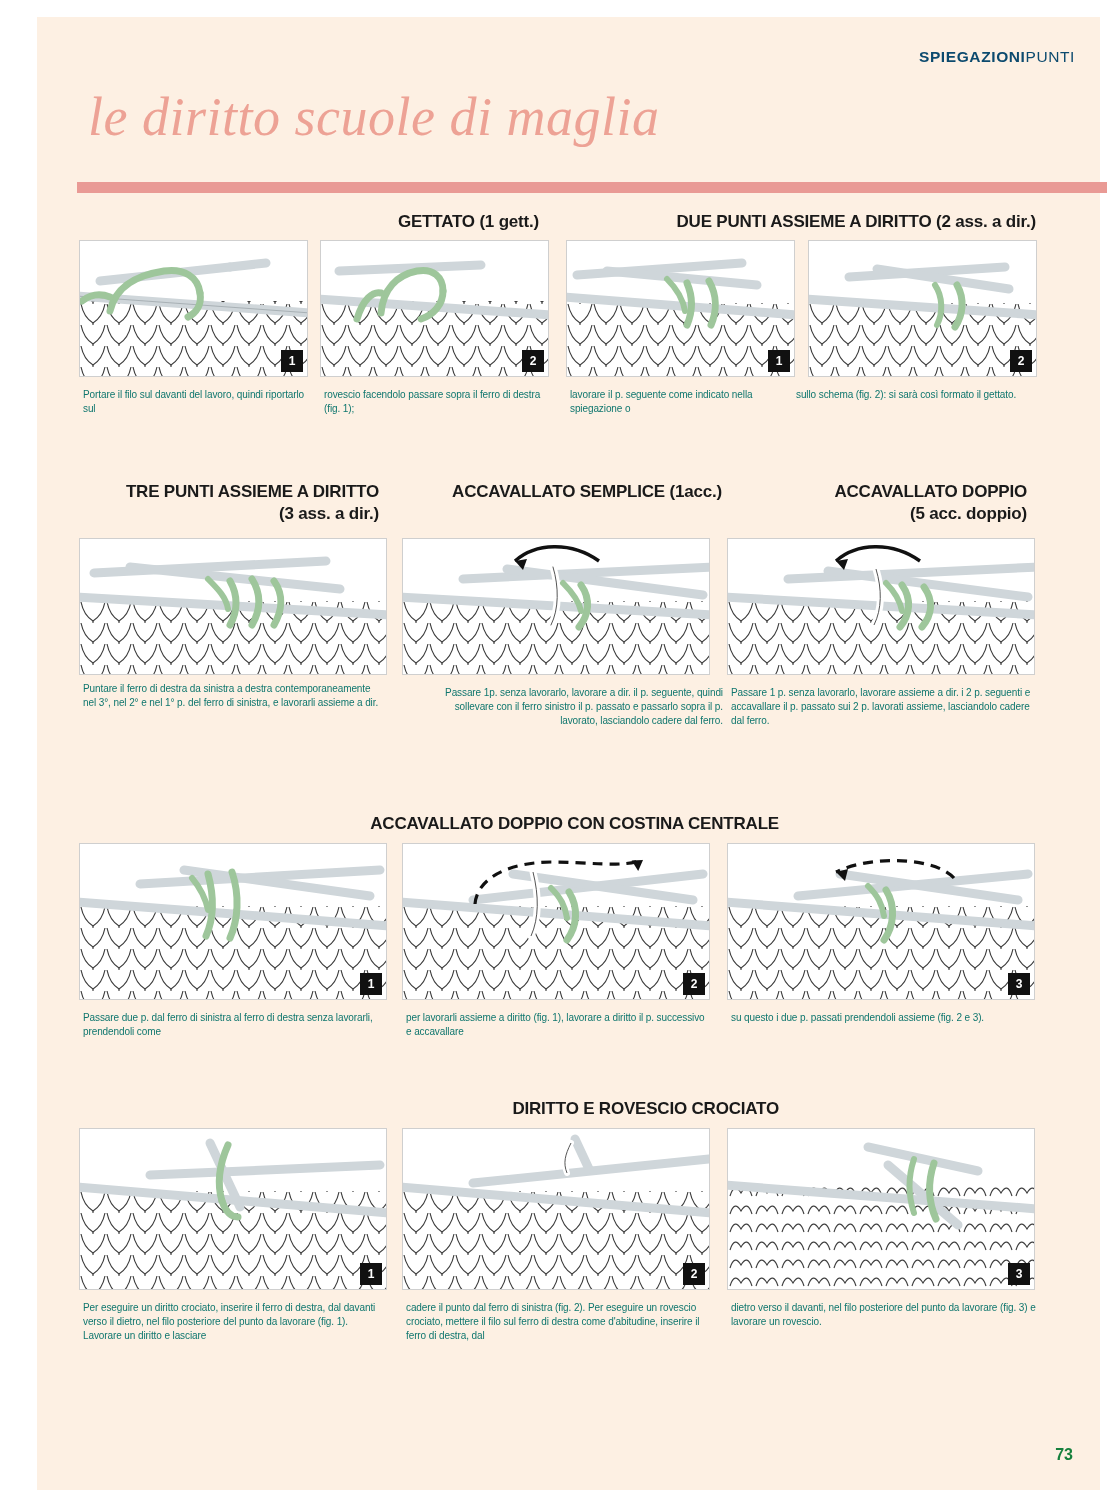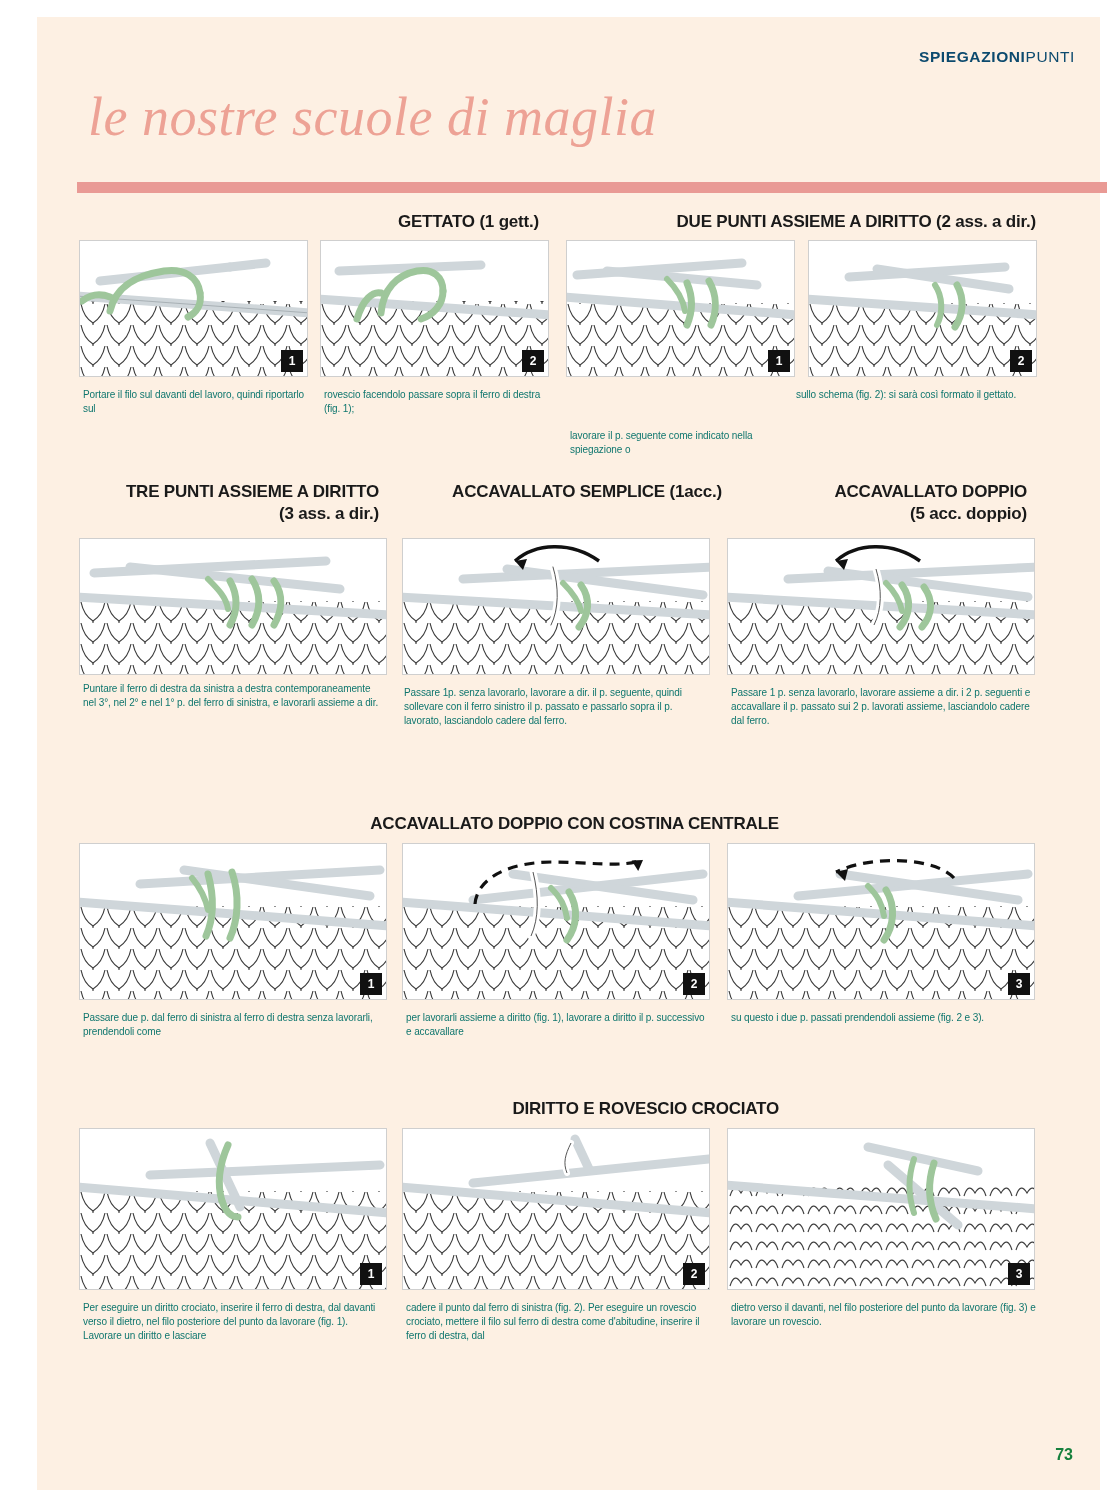--- a/index.html
+++ b/index.html
@@ -143,21 +143,21 @@
 
   <div class="page-margin-top"></div>
   <div class="page-margin-left"></div>
   <div class="page-margin-bottom"></div>
   <div class="page-margin-right"></div>
 
   <div class="header-kicker">
     <span>SPIEGAZIONI</span><span class="light">PUNTI</span>
   </div>
 
-  <div class="page-title">le nostre scuole di maglia</div>
+  <div class="page-title">le diritto scuole di maglia</div>
 
   <div class="title-rule"></div>
 
   <svg width="0" height="0" style="position:absolute" aria-hidden="true">
     <defs>
 
       <g id="stitch">
         <path d="M0,0 C2,9 6,14 11,17 C16,14 20,9 22,0" fill="none" stroke="#3d3d3d" stroke-width="1.2"></path>
       </g>
 
@@ -230,21 +230,21 @@
         <path d="M40,36 L196,26" stroke="#cfd6da" stroke-width="9" stroke-linecap="round"></path>
         <path d="M68,28 L200,48" stroke="#cfd6da" stroke-width="9" stroke-linecap="round"></path>
         <path d="M148,44 C156,58 154,74 146,86" fill="none" stroke="#9ec69b" stroke-width="7" stroke-linecap="round"></path>
         <path d="M126,44 C134,56 134,72 128,84" fill="none" stroke="#9ec69b" stroke-width="6" stroke-linecap="round"></path>
       </svg>
       <div class="badge">2</div>
     </div>
 
     <div class="abs cap" style="left:6px; top:183px; width:222px;">Portare il filo sul davanti del lavoro, quindi riportarlo sul</div>
     <div class="abs cap" style="left:247px; top:183px; width:224px;">rovescio facendolo passare sopra il ferro di destra (fig. 1);</div>
-    <div class="abs cap" style="left:493px; top:183px; width:224px;margin-top:41px;">lavorare il p. seguente come indicato nella spiegazione o</div>
+    <div class="abs cap" style="left:493px; top:183px; width:224px;">lavorare il p. seguente come indicato nella spiegazione o</div>
     <div class="abs cap" style="left:719px; top:183px; width:224px;">sullo schema (fig. 2): si sarà così formato il gettato.</div>
 
     <div class="abs sec-title" style="left:2px; top:276px; width:300px;">
       <div>TRE PUNTI ASSIEME A DIRITTO</div>
       <div>(3 ass. a dir.)</div>
     </div>
 
     <div class="abs sec-title" style="left:325px; top:276px; width:320px;">ACCAVALLATO SEMPLICE (1acc.)</div>
 
     <div class="abs sec-title" style="left:650px; top:276px; width:300px;">
@@ -290,21 +290,21 @@
         <path d="M148,30 C154,50 154,70 146,86" fill="none" stroke="#555555" stroke-width="1"></path>
         <path d="M174,46 C184,60 182,76 172,88" fill="none" stroke="#9ec69b" stroke-width="7" stroke-linecap="round"></path>
         <path d="M196,48 C206,62 204,76 194,88" fill="none" stroke="#9ec69b" stroke-width="7" stroke-linecap="round"></path>
         <path d="M158,44 C168,54 172,62 174,72" fill="none" stroke="#9ec69b" stroke-width="6" stroke-linecap="round"></path>
         <path d="M192,22 C164,2 128,4 108,22" fill="none" stroke="#111111" stroke-width="3.4"></path>
         <path d="M108,22 l12,-2 l-4,11 z" fill="#111111"></path>
       </svg>
     </div>
 
     <div class="abs cap" style="left:6px; top:477px; width:300px;">Puntare il ferro di destra da sinistra a destra contemporaneamente nel 3°, nel 2° e nel 1° p. del ferro di sinistra, e lavorarli assieme a dir.</div>
-    <div class="abs cap" style="left:327px; top:481px; width:305px;">Passare 1p. senza lavorarlo, lavorare a dir. il p. seguente, quindi sollevare con il ferro sinistro il p. passato e passarlo sopra il p. lavorato, lasciandolo cadere dal ferro.</div>
+    <div class="abs cap" style="left:341px; top:481px; width:305px;text-align:right;">Passare 1p. senza lavorarlo, lavorare a dir. il p. seguente, quindi sollevare con il ferro sinistro il p. passato e passarlo sopra il p. lavorato, lasciandolo cadere dal ferro.</div>
     <div class="abs cap" style="left:654px; top:481px; width:305px;">Passare 1 p. senza lavorarlo, lavorare assieme a dir. i 2 p. seguenti e accavallare il p. passato sui 2 p. lavorati assieme, lasciandolo cadere dal ferro.</div>
 
     <div class="abs sec-title" style="left:2px; top:608px; width:700px;">ACCAVALLATO DOPPIO CON COSTINA CENTRALE</div>
 
     <div class="abs fig" style="left:2px; top:638px; width:306px; height:155px;">
       <svg viewBox="0 0 306 155" preserveAspectRatio="none">
         <rect x="0" y="62" width="306" height="96" fill="url(#knitfab)"></rect>
         <path d="M-4,58 L310,82" stroke="#cfd6da" stroke-width="9" stroke-linecap="round"></path>
         <path d="M60,40 L300,26" stroke="#cfd6da" stroke-width="9" stroke-linecap="round"></path>
         <path d="M104,26 L290,52" stroke="#cfd6da" stroke-width="9" stroke-linecap="round"></path>

